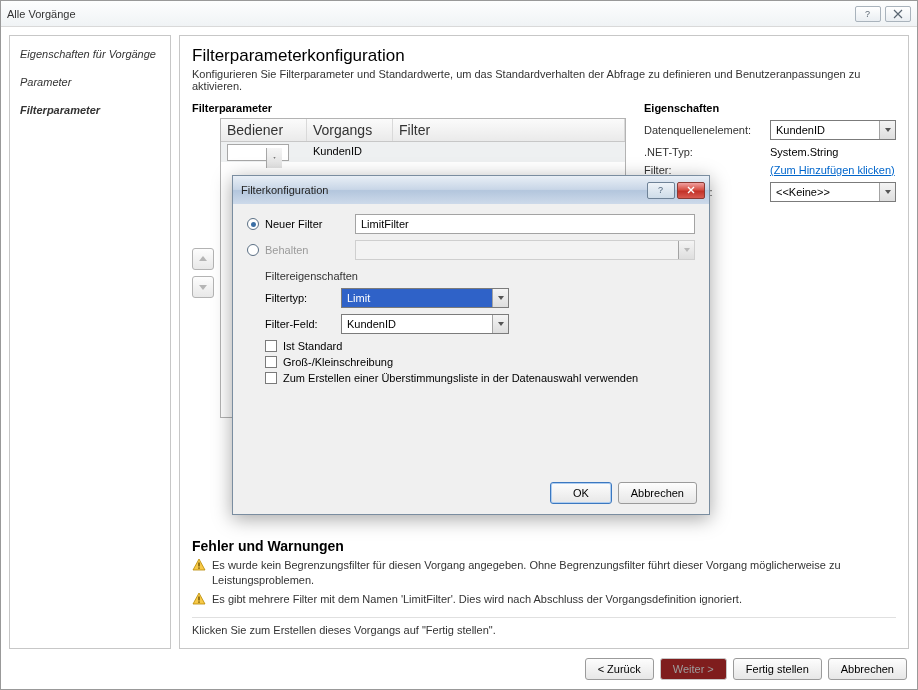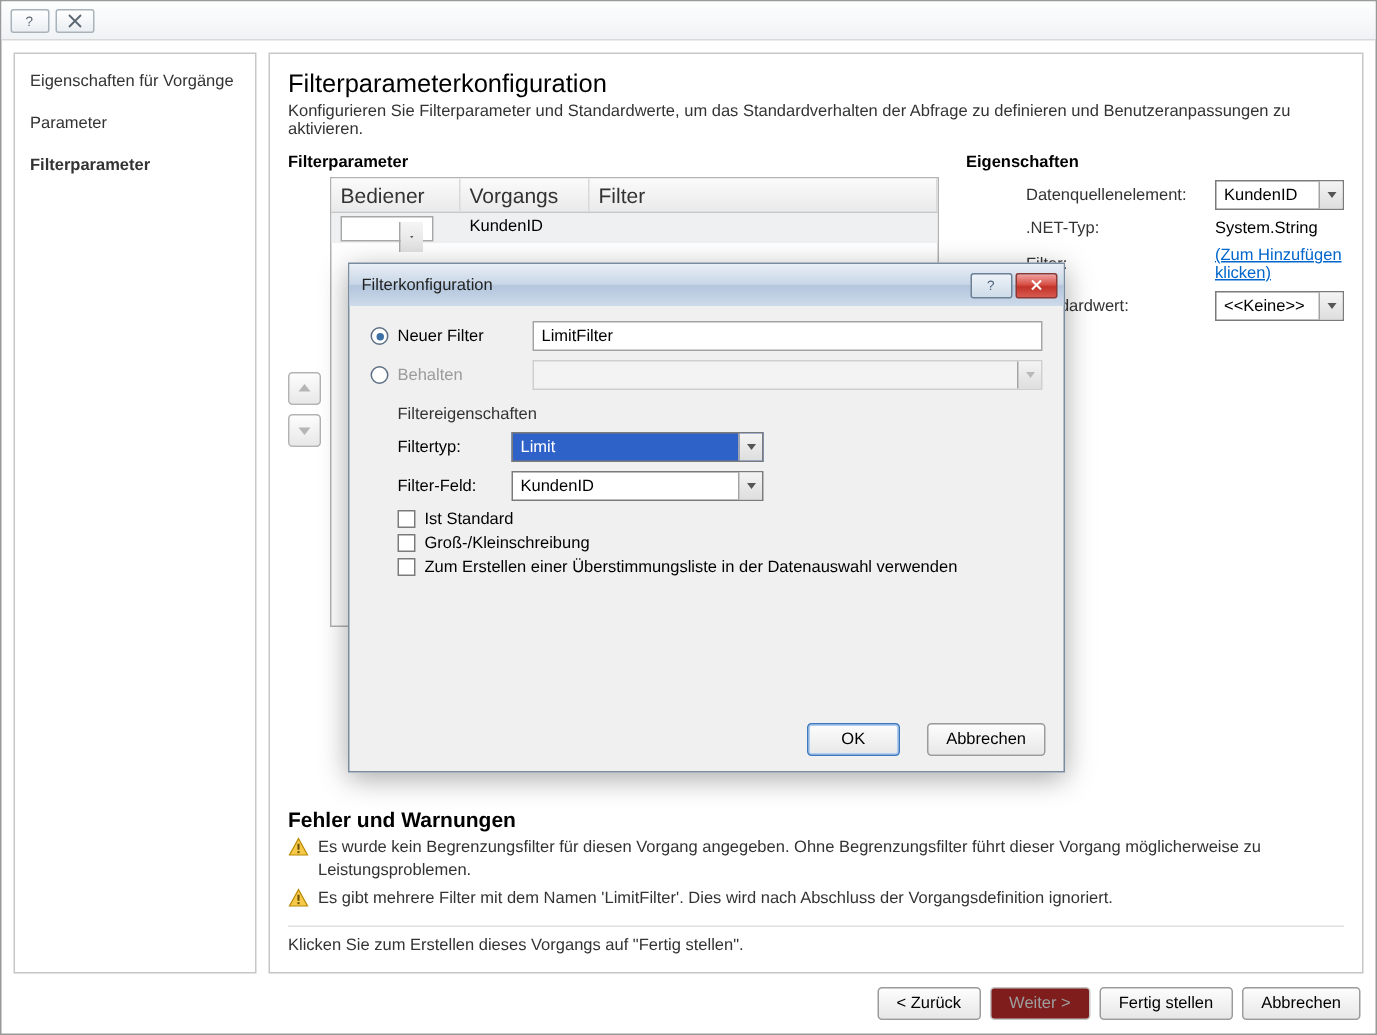--- a/index.html
+++ b/index.html
@@ -7,21 +7,21 @@
 
 .window { width: 918px; height: 690px; border: 1px solid #999; background: #fff; display: flex; flex-direction: column; }
 .titlebar { height: 26px; background: linear-gradient(#fdfefe,#f0f3f5); border-bottom: 1px solid #d9d9d9; display: flex; align-items: center; padding: 0 6px; }
 .titlebar .title { flex: 1; font-size: 11px; color: #333; }
 .titlebar .btns { display: flex; gap: 4px; }
 .winbtn { width: 26px; height: 16px; border: 1px solid #a9b3bc; border-radius: 2px; background: linear-gradient(#fff,#eaeef2); display: flex; align-items: center; justify-content: center; font-size: 9px; color: #5a6672; }
 .winbtn svg { width:10px; height:10px; }
 
 .body { flex: 1; display: flex; padding: 8px 8px 0 8px; gap: 8px; min-height: 0; }
 .sidebar { width: 162px; border: 1px solid #c7c7c7; background: #fff; padding: 6px 10px; }
-.sidebar .item { padding: 6px 0 10px 0; font-size: 11px; color: #333; cursor: default; }
+.sidebar .item { padding: 6px 0 10px 0; font-size: 11px; color: #333; cursor: default; font-style: italic; }
 .sidebar .item.bold { font-weight: 700; }
 
 .main { flex: 1; border: 1px solid #c7c7c7; background: #fff; padding: 10px 12px; display: flex; flex-direction: column; min-height: 0; }
 .main h1 { font-size: 17px; font-weight: 400; color: #000; }
 .main .sub { font-size: 11px; color: #333; margin-top: 2px; margin-bottom: 10px; }
 
 .columns { display: flex; gap: 18px; flex: 1; min-height: 0; }
 .fp-col { display: flex; flex-direction: column; flex: 1; min-width: 0; }
 .fp-col .grouphead { font-weight: 700; font-size: 11px; margin-bottom: 4px; }
 .props-col { width: 252px; }
@@ -37,21 +37,21 @@
 .grid .ghead div { padding:3px 6px; font-size:14px; color:#333; border-right:1px solid #d9d9d9; }
 .gcell-bediener { width:86px; }
 .gcell-element { width:86px; }
 .gcell-filter { flex:1; }
 .grid .grow { display:flex; background:#eef0f1; }
 .grid .grow div { padding:3px 6px; height:20px; font-size:11px; }
 .grid .grow .gcell-bediener { width:86px; display:flex; align-items:center; }
 .grid .grow .empty-dd { width:62px; height:17px; border:1px solid #a7a7a7; background:#fff; display:flex; }
 .grid .grow .empty-dd .ddarrow { width:16px; margin-left:auto; border-left:1px solid #a7a7a7; background:linear-gradient(#f5f5f5,#e0e0e0); display:flex; align-items:center; justify-content:center; }
 
-.prop-row { display:flex; align-items:center; margin-bottom:6px; gap:6px;margin-left:40px; }
+.prop-row { display:flex; align-items:center; margin-bottom:6px; gap:6px; }
 .prop-row .label { width:120px; font-size:11px; color:#333; }
 .prop-row .value { flex:1; font-size:11px; }
 .link { color:#0066cc; text-decoration:underline; cursor:pointer; }
 .dd { height:20px; border:1px solid #7b7b7b; background:#fff; display:flex; align-items:center; }
 .dd .ddtext { flex:1; padding:0 5px; font-size:11px; }
 .dd .ddarrow { width:16px; height:100%; background:linear-gradient(#f4f4f4,#dedede); border-left:1px solid #a3a3a3; display:flex; align-items:center; justify-content:center; }
 .ddarrow svg { width:8px; height:8px; }
 
 .errors { margin-top: 8px; }
 .errors .grouphead { font-weight:700; font-size:14px; margin-bottom:4px; }
@@ -81,28 +81,29 @@
 .radio { width:12px; height:12px; border-radius:50%; border:1px solid #5b6f84; display:inline-flex; align-items:center; justify-content:center; background:#fff; }
 .radio .dot { width:5px; height:5px; border-radius:50%; background:#3b6fa5; }
 .fe-head { font-size:11px; color:#333; margin:4px 0 6px 18px; }
 .fe-row { display:flex; align-items:center; margin-bottom:6px; }
 .fe-row .flabel { width:76px; margin-left:18px; font-size:11px; }
 .fe-row .dd { width:168px;align-items:center; }
 .fe-row .dd.sel { background:#2f62c8; }
 .fe-row .dd.sel .ddtext { color:#fff; }
 .cb-row { display:flex; align-items:center; gap:6px; margin-left:18px; margin-bottom:4px; font-size:11px; }
 .cb { width:12px; height:12px; border:1px solid #7a7a7a; background:#fff; }
-.mfooter { display:flex; justify-content:flex-end; gap:18px; padding:8px 12px 10px 12px; }
+.mfooter { display:flex; justify-content:flex-end; gap:6px; padding:8px 12px 10px 12px; }
 .mfooter .btn.primary { border:1px solid #3b78c0; box-shadow:inset 0 0 0 1px #aecdf0; padding:0 22px; }
 </style>
 </head>
 <body>
 
 <div class="window">
   <div class="titlebar">
+    <div class="title">Alle Vorgänge</div>
     <div class="btns">
       <div class="winbtn">
           <svg viewBox="0 0 10 10">
             <text x="2" y="8" font-size="9" fill="#5a6672">?</text>
           </svg>
         </div>
       <div class="winbtn">
           <svg viewBox="0 0 10 10">
             <path d="M1 1 L9 9 M9 1 L1 9" stroke="#5a6672" stroke-width="1.2"></path>
           </svg>

